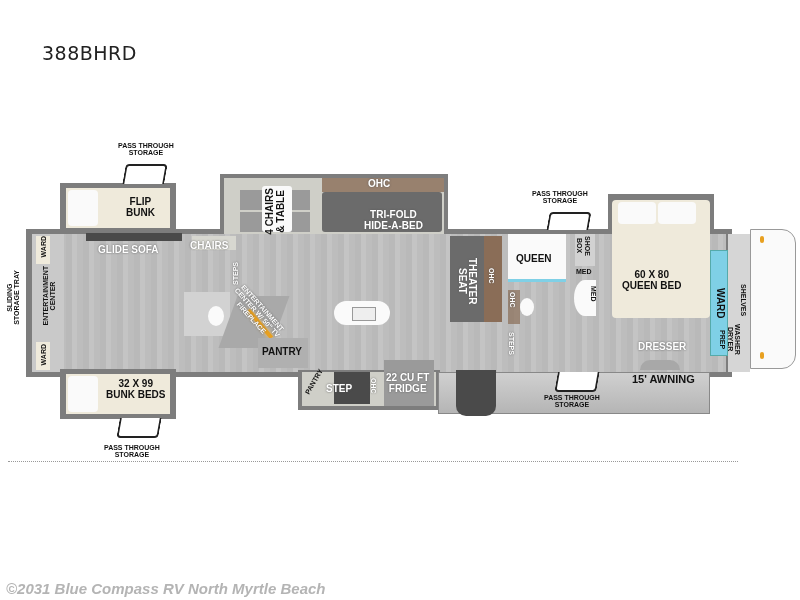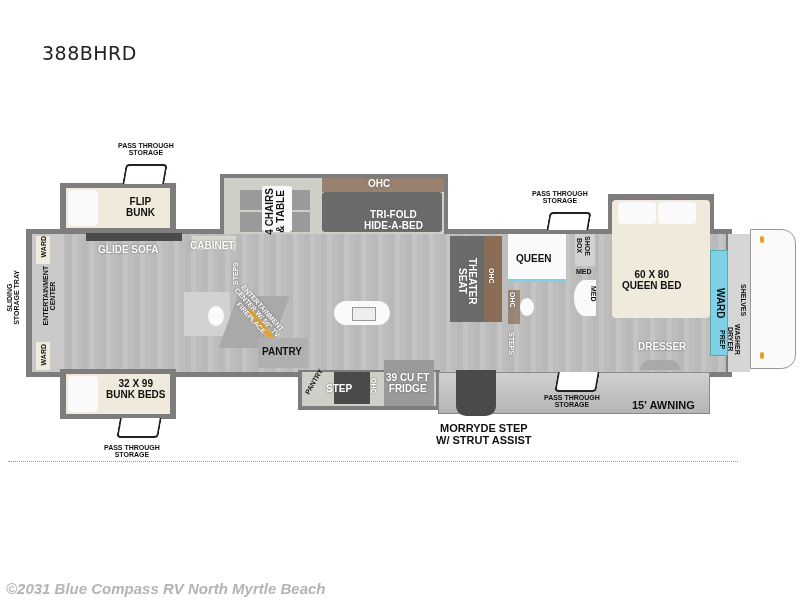--- a/index.html
+++ b/index.html
@@ -98,40 +98,40 @@
   <div class="abs" style="left:438px;top:372px;width:270px;height:40px;background:linear-gradient(#d0d0d0,#b5b5b5);border:1px solid #888;"></div>
   <div class="abs dark" style="left:456px;top:370px;width:40px;height:46px;border-radius:0 0 10px 10px;"></div>
   <div class="abs" style="left:556px;top:372px;width:38px;height:18px;border:2px solid #222;border-top:none;border-radius:0 0 4px 4px;background:#fff;transform:skewX(-10deg);"></div>
   <div class="abs" style="left:548px;top:212px;width:38px;height:16px;border:2px solid #222;border-bottom:none;border-radius:4px 4px 0 0;background:#fff;transform:skewX(-10deg);"></div>
 
   <div class="lbl sm" style="left:118px;top:142px;white-space:pre;">PASS THROUGH
 STORAGE</div>
   <div class="lbl md" style="left:126px;top:197px;white-space:pre;">FLIP
 BUNK</div>
   <div class="lbl md w" style="left:98px;top:245px;">GLIDE SOFA</div>
-  <div class="lbl md w" style="left:190px;top:241px;">CABINET</div>
+  <div class="lbl md w" style="left:190px;top:241px;">CHAIRS</div>
   <div class="lbl sm vertu" style="left:40px;top:236px;">WARD</div>
   <div class="lbl sm vertu" style="left:42px;top:266px;white-space:pre;">ENTERTAINMENT
 CENTER</div>
   <div class="lbl sm vertu" style="left:40px;top:344px;">WARD</div>
   <div class="lbl sm vertu" style="left:6px;top:270px;white-space:pre;">SLIDING
 STORAGE TRAY</div>
   <div class="lbl md" style="left:106px;top:379px;white-space:pre;">32 X 99
 BUNK BEDS</div>
   <div class="lbl sm" style="left:104px;top:444px;white-space:pre;">PASS THROUGH
 STORAGE</div>
   <div class="lbl sm w vertu" style="left:232px;top:262px;">STEPS</div>
   <div class="lbl sm w" style="left:244px;top:282px;white-space:pre;transform:rotate(48deg);transform-origin:left top;">ENTERTAINMENT
 CENTER W/ 50" TV
 FIREPLACE</div>
   <div class="lbl md" style="left:262px;top:347px;">PANTRY</div>
   <div class="lbl sm" style="left:300px;top:378px;transform:rotate(-60deg);">PANTRY</div>
   <div class="lbl md w" style="left:326px;top:384px;">STEP</div>
   <div class="lbl sm w vert" style="left:370px;top:378px;">OHC</div>
-  <div class="lbl md w" style="left:386px;top:373px;white-space:pre;">39 CU FT
+  <div class="lbl md w" style="left:386px;top:373px;white-space:pre;">22 CU FT
 FRIDGE</div>
   <div class="lbl md w" style="left:368px;top:179px;">OHC</div>
   <div class="lbl md vertu" style="left:265px;top:188px;white-space:pre;">4 CHAIRS
 &amp; TABLE</div>
   <div class="lbl md w" style="left:364px;top:210px;white-space:pre;">TRI-FOLD
 HIDE-A-BED</div>
   <div class="lbl md w vert" style="left:456px;top:258px;white-space:pre;">THEATER
 SEAT</div>
   <div class="lbl sm w vert" style="left:488px;top:268px;">OHC</div>
   <div class="lbl sm w vert" style="left:509px;top:292px;">OHC</div>
@@ -146,20 +146,18 @@
   <div class="lbl md" style="left:622px;top:270px;white-space:pre;">60 X 80
 QUEEN BED</div>
   <div class="lbl md w" style="left:638px;top:342px;text-align:right;">DRESSER</div>
   <div class="lbl md vert" style="left:714px;top:288px;">WARD</div>
   <div class="lbl sm vert" style="left:740px;top:284px;">SHELVES</div>
   <div class="lbl sm vert" style="left:719px;top:324px;white-space:pre;">WASHER
 DRYER
 PREP</div>
   <div class="lbl sm" style="left:544px;top:394px;white-space:pre;">PASS THROUGH
 STORAGE</div>
-  <div class="lbl lg" style="left:632px;top:400px;">15' AWNING</div>
-  <div class="lbl lg" style="left:436px;top:423px;white-space:pre;">MORRYDE STEP
-W/ STRUT ASSIST</div>
+  <div class="lbl lg" style="left:632px;top:374px;">15' AWNING</div>
 
   <div class="abs" style="left:8px;top:461px;width:730px;height:1px;border-top:1px dotted #999;"></div>
 </div>
 
 <div class="abs copy">©2031 Blue Compass RV North Myrtle Beach</div>
 
 </body></html>

